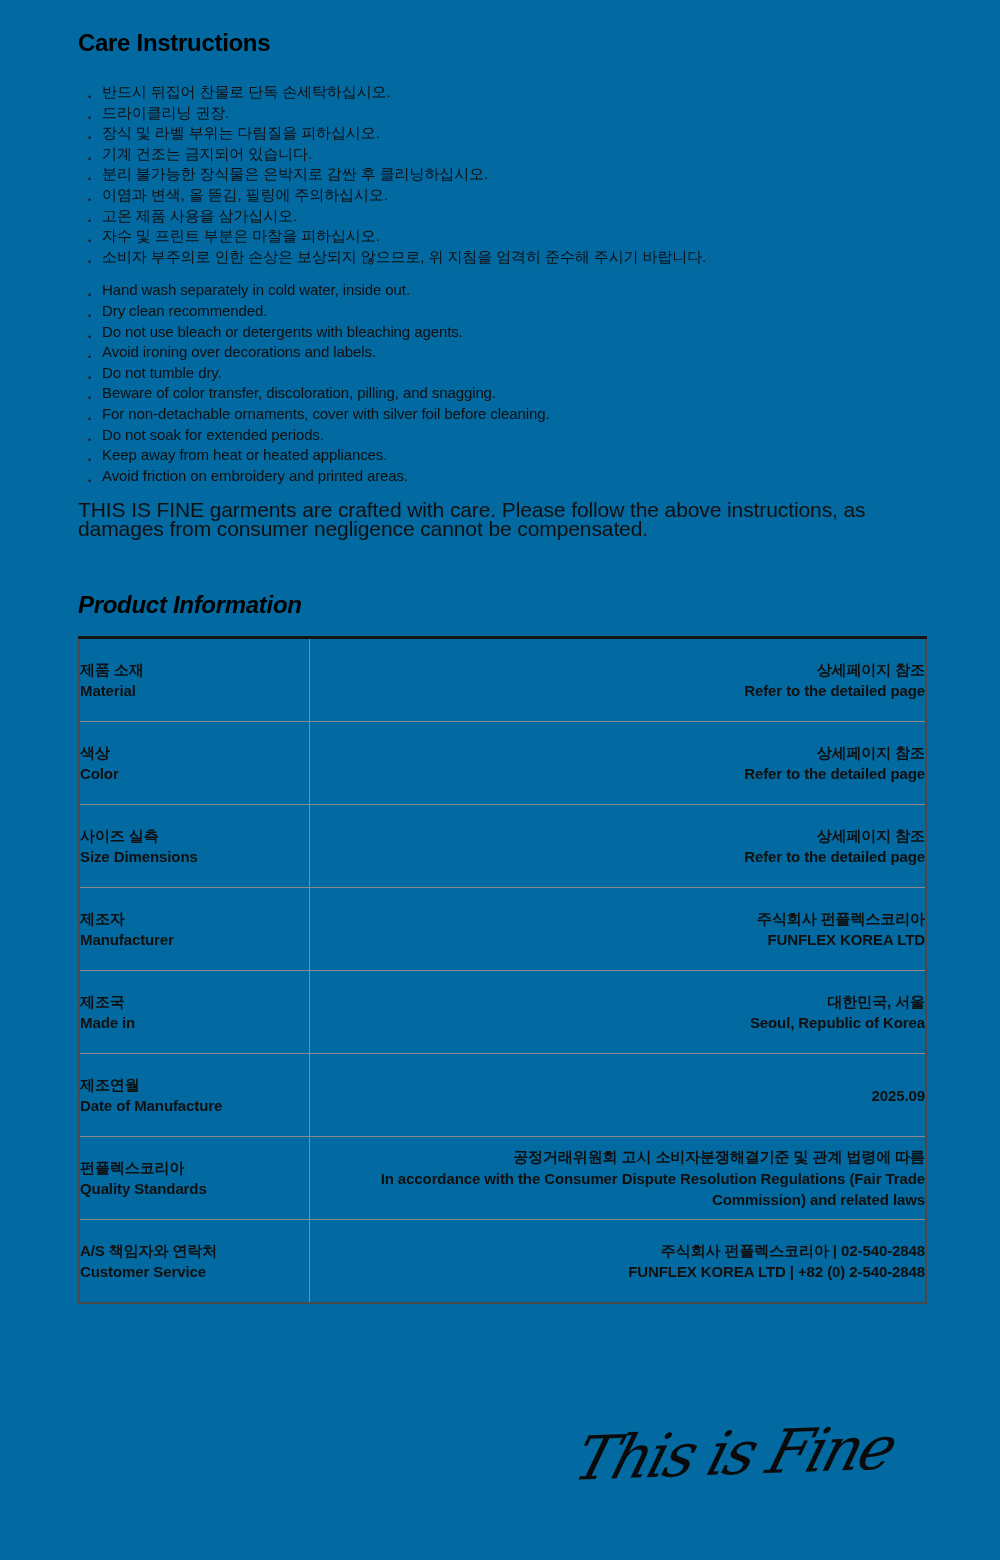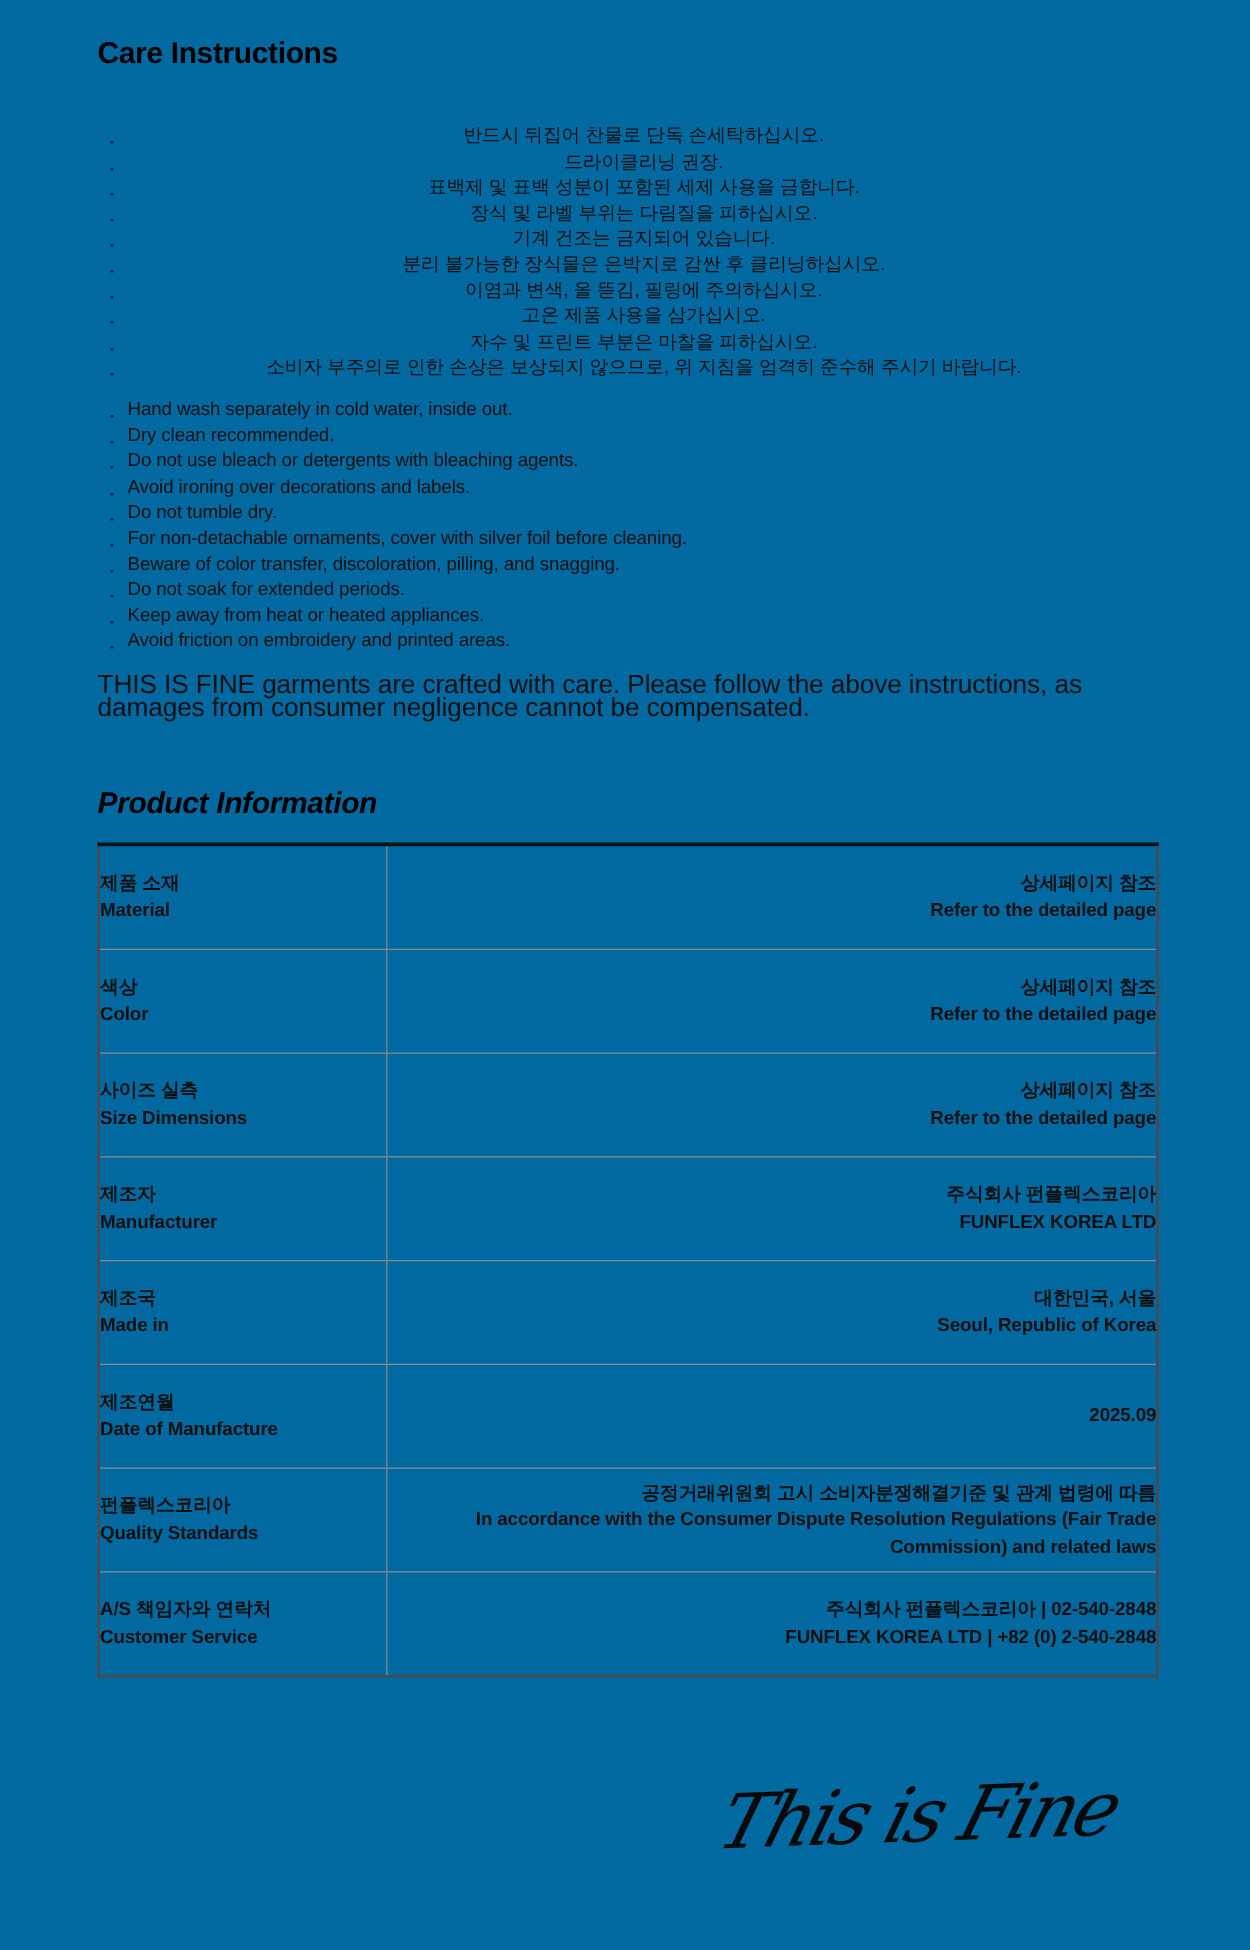--- a/index.html
+++ b/index.html
@@ -21,21 +21,21 @@
     letter-spacing:-0.3px;
     color:#000000;
   }
   ul.care-list{
     list-style:none;
     margin:0;padding:0;
     font-size:15px;
     line-height:20.6px;
     letter-spacing:-0.1px;
   }
-  ul.care-list.korean{margin-top:42px;text-align:center;}
+  ul.care-list.korean{margin-top:25px;}
   ul.care-list.english{margin-top:13px;}
   ul.care-list li{
     position:relative;
     padding-left:24px;
   }
   ul.care-list li::before{
     content:"•";
     position:absolute;
     left:10px;top:5px;
     font-size:9px;
@@ -97,38 +97,37 @@
 <body>
 
 <div class="page">
 
   <section>
     <h1 class="sec-title">Care Instructions</h1>
 
     <ul class="care-list korean">
       <li>반드시 뒤집어 찬물로 단독 손세탁하십시오.</li>
       <li>드라이클리닝 권장.</li>
-      <li>표백제 및 표백 성분이 포함된 세제 사용을 금합니다.</li>
       <li>장식 및 라벨 부위는 다림질을 피하십시오.</li>
       <li>기계 건조는 금지되어 있습니다.</li>
       <li>분리 불가능한 장식물은 은박지로 감싼 후 클리닝하십시오.</li>
       <li>이염과 변색, 올 뜯김, 필링에 주의하십시오.</li>
       <li>고온 제품 사용을 삼가십시오.</li>
       <li>자수 및 프린트 부분은 마찰을 피하십시오.</li>
       <li>소비자 부주의로 인한 손상은 보상되지 않으므로, 위 지침을 엄격히 준수해 주시기 바랍니다.</li>
     </ul>
 
     <ul class="care-list english">
       <li>Hand wash separately in cold water, inside out.</li>
       <li>Dry clean recommended.</li>
       <li>Do not use bleach or detergents with bleaching agents.</li>
       <li>Avoid ironing over decorations and labels.</li>
       <li>Do not tumble dry.</li>
+      <li>Beware of color transfer, discoloration, pilling, and snagging.</li>
       <li>For non-detachable ornaments, cover with silver foil before cleaning.</li>
-      <li>Beware of color transfer, discoloration, pilling, and snagging.</li>
       <li>Do not soak for extended periods.</li>
       <li>Keep away from heat or heated appliances.</li>
       <li>Avoid friction on embroidery and printed areas.</li>
     </ul>
 
     <p class="notice">THIS IS FINE garments are crafted with care. Please follow the above instructions, as damages from consumer negligence cannot be compensated.</p>
   </section>
 
   <section>
     <h2 class="sec-title">Product Information</h2>

